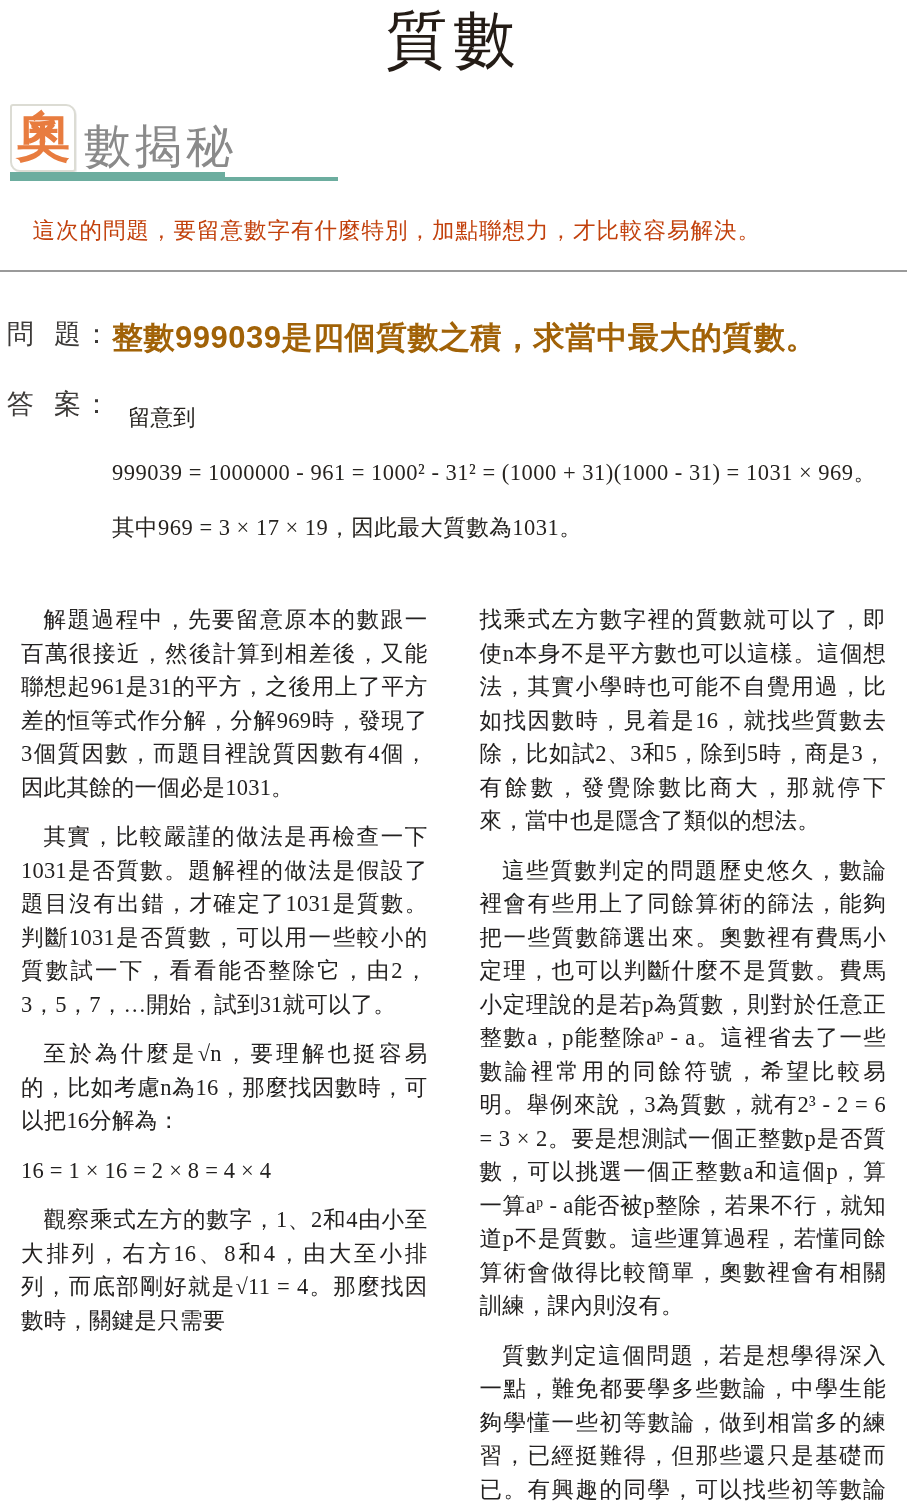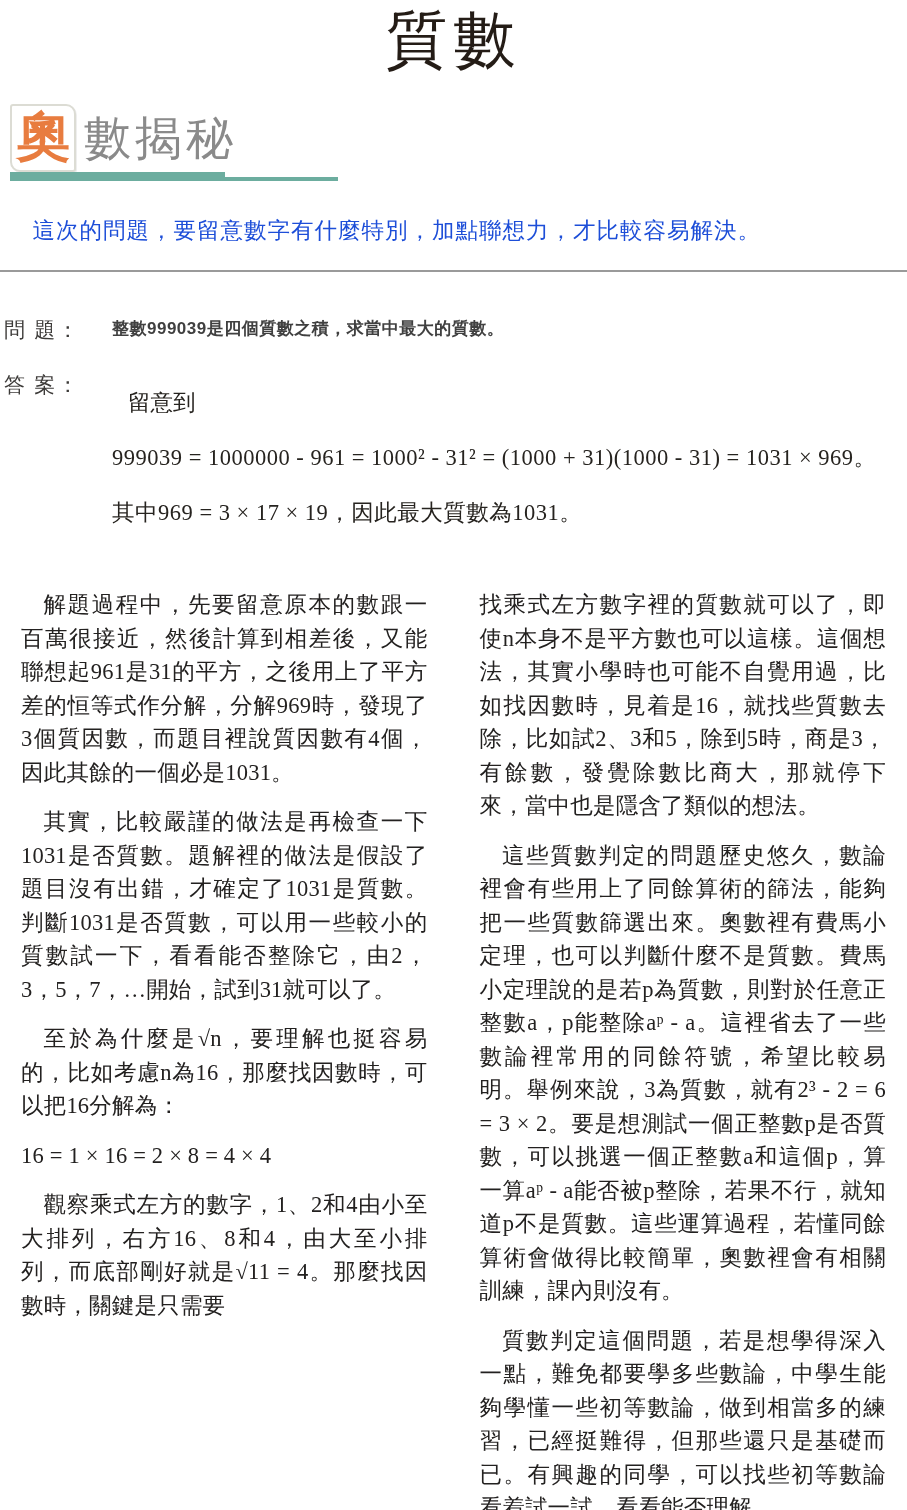--- a/index.html
+++ b/index.html
@@ -21,46 +21,46 @@
   .ao-badge{
     position:absolute;left:0;top:0;width:62px;height:64px;background:#fff;
     border:2px solid #dcdcd4;border-radius:3px 10px 3px 10px;
     box-shadow:1px 1px 0 #eee;
   }
   .ao-char{
     display:block;text-align:center;font-size:54px;line-height:62px;
     font-weight:bold;color:#E87C3F;font-family:"Liberation Serif",serif;
   }
   .masthead-title{
-    position:absolute;left:74px;top:4px;font-size:47px;line-height:60px;
+    position:absolute;left:74px;top:12px;font-size:47px;line-height:60px;
     color:#8a8a8a;letter-spacing:4px;font-weight:normal;
   }
   .teal-bar{position:absolute;left:0;top:68px;width:330px;height:10px;}
   .teal-thick{position:absolute;left:0;top:0;width:215px;height:9px;background:#6CAD9F;}
   .teal-thin{position:absolute;left:213px;top:5px;width:115px;height:4px;background:#6CAD9F;}
 
   
   .intro{
     margin:30px 10px 0 10px;font-size:22.5px;line-height:30px;
-    color:#1d4ed8;text-indent:1em;letter-spacing:1px;
+    color:#c2410c;text-indent:1em;letter-spacing:1px;
   }
 
   
   .divider{height:2px;background:#9a9a9a;margin-top:24px;}
 
   
   .qa{margin:44px 4px 0 4px;}
   .qa-row{display:flex;align-items:flex-start;}
   .qa-label{
-    flex:none;width:108px;font-size:21px;letter-spacing:2px;color:#3c3a38;
-    font-family:Liberation Serif, serif;font-weight:300;
+    flex:none;width:108px;font-size:27px;letter-spacing:2px;color:#3c3a38;
+    font-family:Liberation Mono, monospace;font-weight:300;text-align:right;
   }
   .q-text{
-    font-size:17px;font-weight:bold;font-family:"Liberation Sans",sans-serif;
-    color:#404040;padding-top:1px;letter-spacing:0.5px;
+    font-size:31px;font-weight:bold;font-family:"Liberation Sans",sans-serif;
+    color:#a16207;padding-top:1px;letter-spacing:0.5px;
   }
   .answer-row{margin-top:27px;}
   .answer-body{font-size:22.5px;color:#26231f;}
   .answer-intro{margin:16px;}
   .answer-eq{margin:24px 0 0 0;letter-spacing:0.5px;font-size:22.5px;}
 
   
   .columns{display:flex;gap:20px;margin:44px 5px 0 5px;}
   .col{width:50%;font-size:22.5px;line-height:33.5px;text-align:justify;color:#232120;letter-spacing:0.2px;}
   .col p{margin:16px;}

